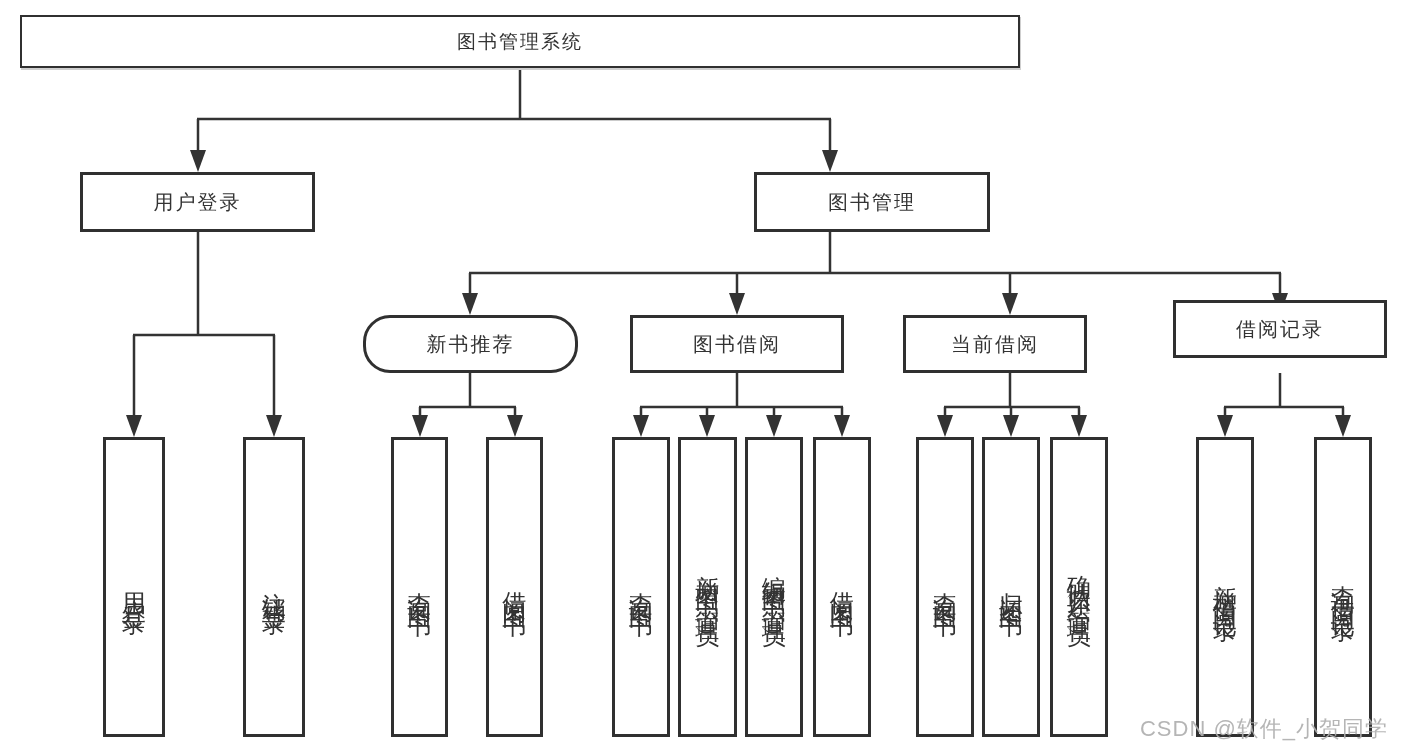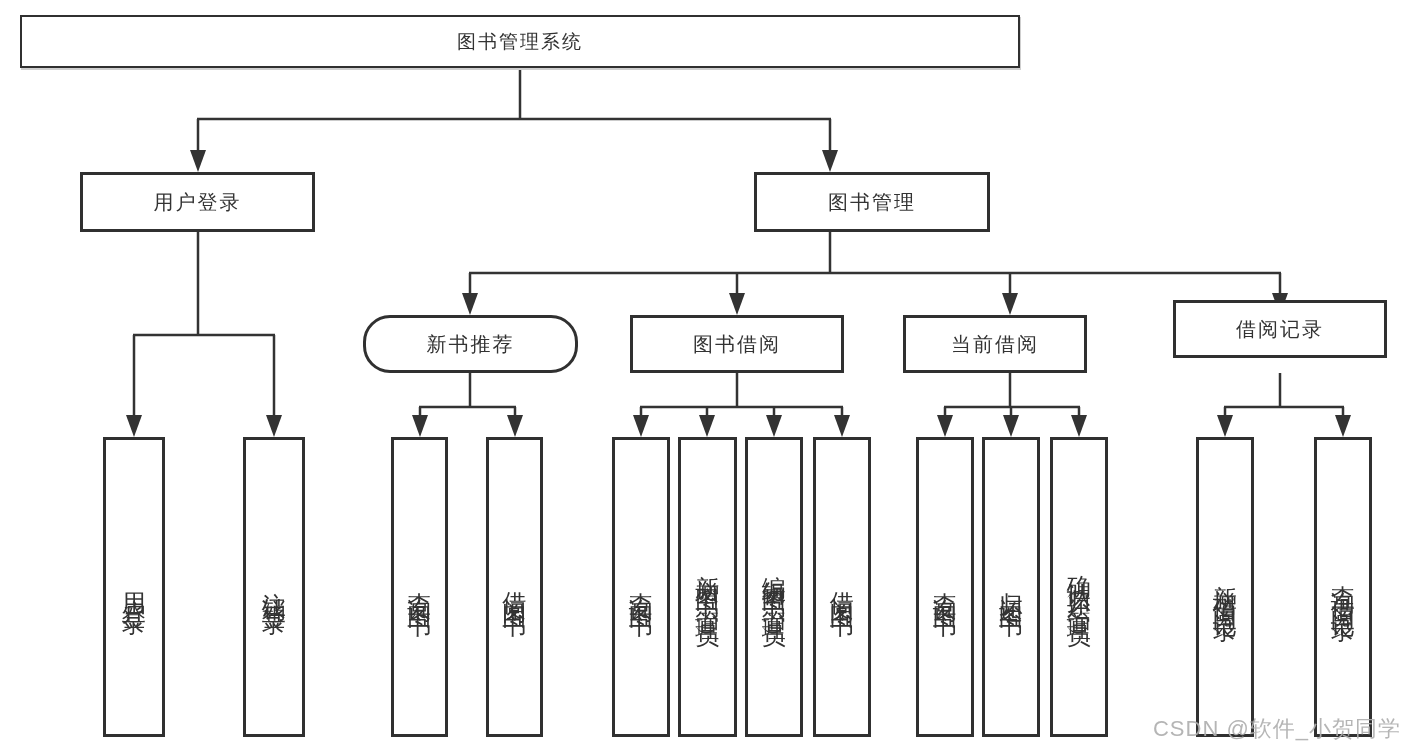--- a/index.html
+++ b/index.html
@@ -28,21 +28,21 @@
     writing-mode:vertical-rl;
     text-orientation:mixed;
     font-size:24px;
     letter-spacing:7px;
     line-height:1.15;
     white-space:nowrap;
   }
   #connectors{position:absolute;left:0;top:0;}
   #watermark{
     position:absolute;
-    right:4px;
+    right:17px;
     bottom:3px;
     font-size:22px;
     letter-spacing:1px;
     color:rgba(175,175,175,0.92);
     z-index:5;
     pointer-events:none;
   }
 </style>
 </head>
 <body>

